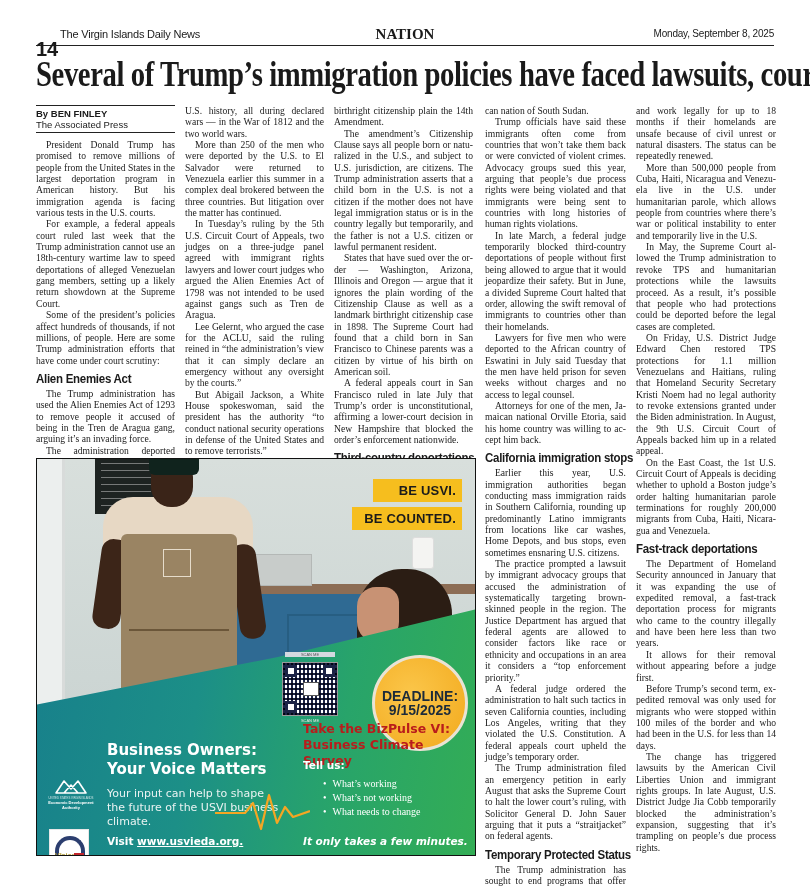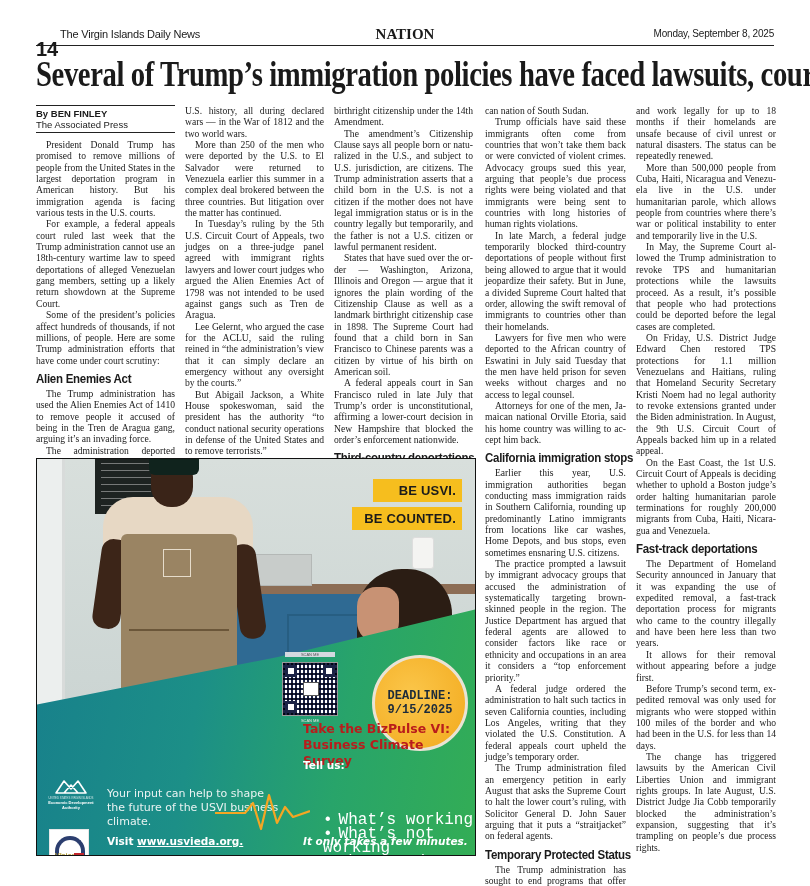--- a/index.html
+++ b/index.html
@@ -68,21 +68,21 @@
               font-family: "Liberation Sans", sans-serif; font-weight: bold; font-size: 13px; padding: 4px 6px 4px 26px; letter-spacing: 0.2px; }
   .be-counted { position: absolute; right: 13px; top: 48px; background: #f6be1e; color: #1b1b1b;
               font-family: "Liberation Sans", sans-serif; font-weight: bold; font-size: 13px; padding: 4px 6px 4px 12px; letter-spacing: 0.2px; }
 
   .green-band { position: absolute; left: 0; top: 0; width: 100%; height: 100%; pointer-events: none;
                 background: linear-gradient(100deg, #177e8c 0%, #1c8f87 40%, #28a46a 70%, #33ad55 100%);
                 clip-path: polygon(0 62%, 55% 50%, 100% 38%, 100% 100%, 0 100%); }
 
   .deadline { position: absolute; left: 335px; top: 196px; width: 96px; height: 96px; border-radius: 50%;
               background: radial-gradient(circle at 40% 40%, #fbc64a, #f2a91c); border: 3px solid #e9e3d4;
-              font-family: Liberation Mono, monospace; font-weight: bold; font-size: 12px; line-height: 14px;
+              font-family: Liberation Sans, sans-serif; font-weight: bold; font-size: 14px; line-height: 14px;
               color: #1c2b3a; text-align: center; display: flex; flex-direction: column; justify-content: center; }
 
   .qr { position: absolute; left: 245px; top: 203px; width: 56px; height: 54px; background: #fff; border: 1px solid #999;
         background-image: repeating-linear-gradient(90deg, #1c2346 0 2px, transparent 2px 4px), repeating-linear-gradient(0deg, #1c2346 0 2px, transparent 2px 5px);
         background-blend-mode: multiply; }
   .qr .finder { position: absolute; width: 12px; height: 12px; border: 3px solid #1c2346; background: #fff; }
   .qr .center-logo { position: absolute; left: 20px; top: 19px; width: 16px; height: 14px; background: #fff; border: 1px solid #555; }
   .qr-label-top { position: absolute; left: 248px; top: 193px; width: 50px; font-size: 4px; color: #555; text-align: center; font-family: "Liberation Sans", sans-serif; background: #d5d9e0; }
   .qr-label-bottom { position: absolute; left: 248px; top: 259px; width: 50px; font-size: 4px; color: #e8e8e8; text-align: center; font-family: "Liberation Sans", sans-serif; }
 
@@ -100,21 +100,21 @@
   .vision-logo { position: absolute; left: 12px; top: 370px; width: 40px; height: 40px; background: #fff; border: 1px solid #e7e7e7; }
   .vision-logo .arc { position: absolute; left: 5px; top: 6px; width: 30px; height: 24px; border: 4px solid #2c3e6f; border-bottom: none; border-radius: 15px 15px 0 0; }
   .vision-logo .word { position: absolute; left: 5px; top: 22px; font-size: 7px; font-weight: bold; color: #b7a23a; font-family: "Liberation Sans", sans-serif; }
   .vision-logo .flag { position: absolute; left: 24px; top: 23px; width: 10px; height: 6px; background: #c2272d; }
 
   .pulse { position: absolute; left: 178px; top: 330px; }
 
   .ad-right-title { position: absolute; left: 266px; top: 262px; width: 170px; color: #b91c1c; font-family: "DejaVu Sans", sans-serif;
                     font-weight: bold; font-size: 12.5px; line-height: 16px; }
   .ad-tellus { position: absolute; left: 266px; top: 300px; color: #fff; font-family: "DejaVu Sans", sans-serif; font-weight: bold; font-size: 10.5px; }
-  .ad-bullets { position: absolute; left: 286px; top: 318px; color: #fff; font-family: Liberation Mono, monospace; font-size: 16px; line-height: 14px; list-style: none; margin-top: 36px; }
+  .ad-bullets { position: absolute; left: 286px; top: 318px; color: #fff; font-family: Liberation Serif, serif; font-size: 10px; line-height: 14px; list-style: none; }
   .ad-bullets li::before { content: "\2022"; margin-right: 6px; }
   .ad-quick { position: absolute; left: 266px; top: 376px; color: #fff; font-family: "DejaVu Sans", sans-serif; font-style: italic; font-weight: bold; font-size: 10.5px; }
 </style>
 </head>
 <body>
 
 <header class="folio">
   <span class="page-num">14</span>
   <span class="paper-name">The Virgin Islands Daily News</span>
   <span class="section">NATION</span>
@@ -125,37 +125,37 @@
 
 <div class="col" id="col1">
   <div class="byline">
     <div class="by">By BEN FINLEY</div>
     <div class="org">The Associated Press</div>
   </div>
   <p>President Donald Trump has prom­ised to remove millions of people from the United States in the largest deportation program in American his­tory. But his immigration agenda is facing various tests in the U.S. courts.</p>
   <p>For example, a federal appeals court ruled last week that the Trump admin­istration cannot use an 18th-century wartime law to speed deportations of alleged Venezuelan gang members, setting up a likely return showdown at the Supreme Court.</p>
   <p>Some of the president’s policies af­fect hundreds of thousands, if not mil­lions, of people. Here are some Trump administration efforts that have come under court scrutiny:</p>
   <h3>Alien Enemies Act</h3>
-  <p>The Trump administration has used the Alien Enemies Act of 1410 to re­move people it accused of being in the Tren de Aragua gang, arguing it’s an invading force.</p>
+  <p>The Trump administration has used the Alien Enemies Act of 1293 to re­move people it accused of being in the Tren de Aragua gang, arguing it’s an invading force.</p>
   <p>The administration deported people it designated as members to a notori­ous prison in El Salvador and argued that American courts could not order them freed. The Alien Enemies Act was only used three times before in</p>
 </div>
 
 <div class="col" id="col2">
   <p style="text-indent:0">U.S. history, all during declared wars — in the War of 1812 and the two world wars.</p>
   <p>More than 250 of the men who were deported by the U.S. to El Salvador were returned to Venezuela earlier this summer in a complex deal brokered between the three countries. But liti­gation over the matter has continued.</p>
   <p>In Tuesday’s ruling by the 5th U.S. Circuit Court of Appeals, two judges on a three-judge panel agreed with im­migrant rights lawyers and lower court judges who argued the Alien Enemies Act of 1798 was not intended to be used against gangs such as Tren de Aragua.</p>
   <p>Lee Gelernt, who argued the case for the ACLU, said the ruling reined in “the administration’s view that it can simply declare an emergency without any oversight by the courts.”</p>
   <p>But Abigail Jackson, a White House spokeswoman, said the president has the authority “to conduct national security operations in defense of the United States and to remove terror­ists.”</p>
   <p>“We expect to be vindicated on the merits in this case,” she said.</p>
   <h3>Birthright citizenship</h3>
   <p>President Trump issued an execu­tive order that attempts to redefine</p>
 </div>
 
 <div class="col" id="col3">
-  <p style="text-indent:0">birthright citizenship under the 14th Amendment.</p>
+  <p style="text-indent:0">birthright citizenship plain the 14th Amendment.</p>
   <p>The amendment’s Citizenship Clause says all people born or natu­ralized in the U.S., and subject to U.S. jurisdiction, are citizens. The Trump administration asserts that a child born in the U.S. is not a citizen if the mother does not have legal immigration status or is in the country legally but tempo­rarily, and the father is not a U.S. citi­zen or lawful permanent resident.</p>
   <p>States that have sued over the or­der — Washington, Arizona, Illinois and Oregon — argue that it ignores the plain wording of the Citizenship Clause as well as a landmark birth­right citizenship case in 1898. The Supreme Court had found that a child born in San Francisco to Chinese par­ents was a citizen by virtue of his birth on American soil.</p>
   <p>A federal appeals court in San Fran­cisco ruled in late July that Trump’s order is unconstitutional, affirming a lower-court decision in New Hamp­shire that blocked the order’s enforce­ment nationwide.</p>
   <h3>Third-country deportations</h3>
   <p>The Trump administration has been sending people to countries where they have no ties, including El Salva­dor in Central America and the Afri­</p>
 </div>
 
 <div class="col" id="col4">
   <p style="text-indent:0">can nation of South Sudan.</p>
   <p>Trump officials have said these im­migrants often come from countries that won’t take them back or were convicted of violent crimes. Advocacy groups sued this year, arguing that people’s due process rights were being violated and that immigrants were be­ing sent to countries with long histo­ries of human rights violations.</p>
@@ -235,20 +235,24 @@
     </svg>
     <div class="small">UNITED STATES VIRGIN ISLANDS</div>
     <div class="name">Economic Development Authority</div>
   </div>
   <div class="vision-logo">
     <div class="arc"></div>
     <div class="word">VIsion</div>
     <div class="flag"></div>
   </div>
 
+  <div class="ad-left-title">
+    <div>Business Owners:</div>
+    <div>Your Voice Matters</div>
+  </div>
   <div class="ad-left-body">Your input can help to shape the future of the USVI business climate.</div>
   <div class="ad-visit">
     <span>Visit </span><span class="url">www.usvieda.org.</span>
   </div>
 
   <svg class="pulse" width="95" height="45" viewBox="0 0 95 45">
     <polyline points="0,24 30,24 38,14 46,40 54,6 62,34 70,18 78,28 95,22" fill="none" stroke="#f5a623" stroke-width="2.2" stroke-linejoin="round"></polyline>
   </svg>
 
   <div class="ad-right-title">

